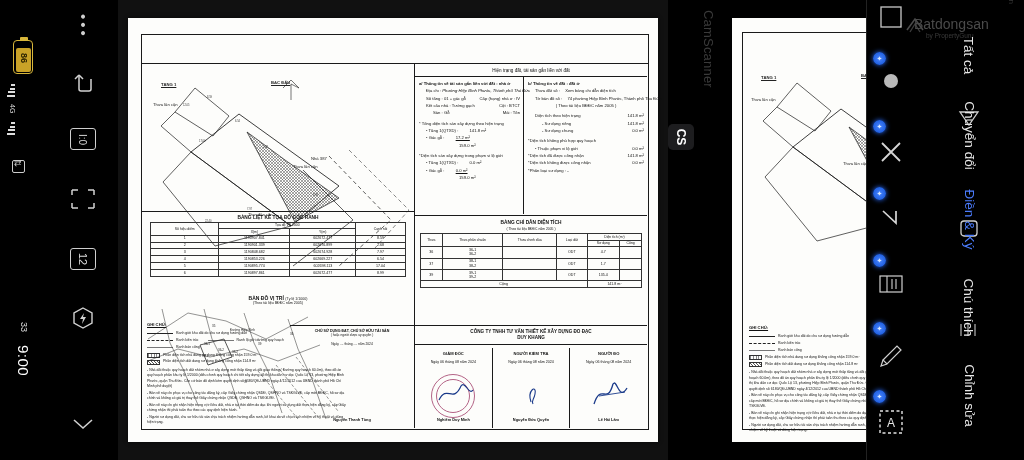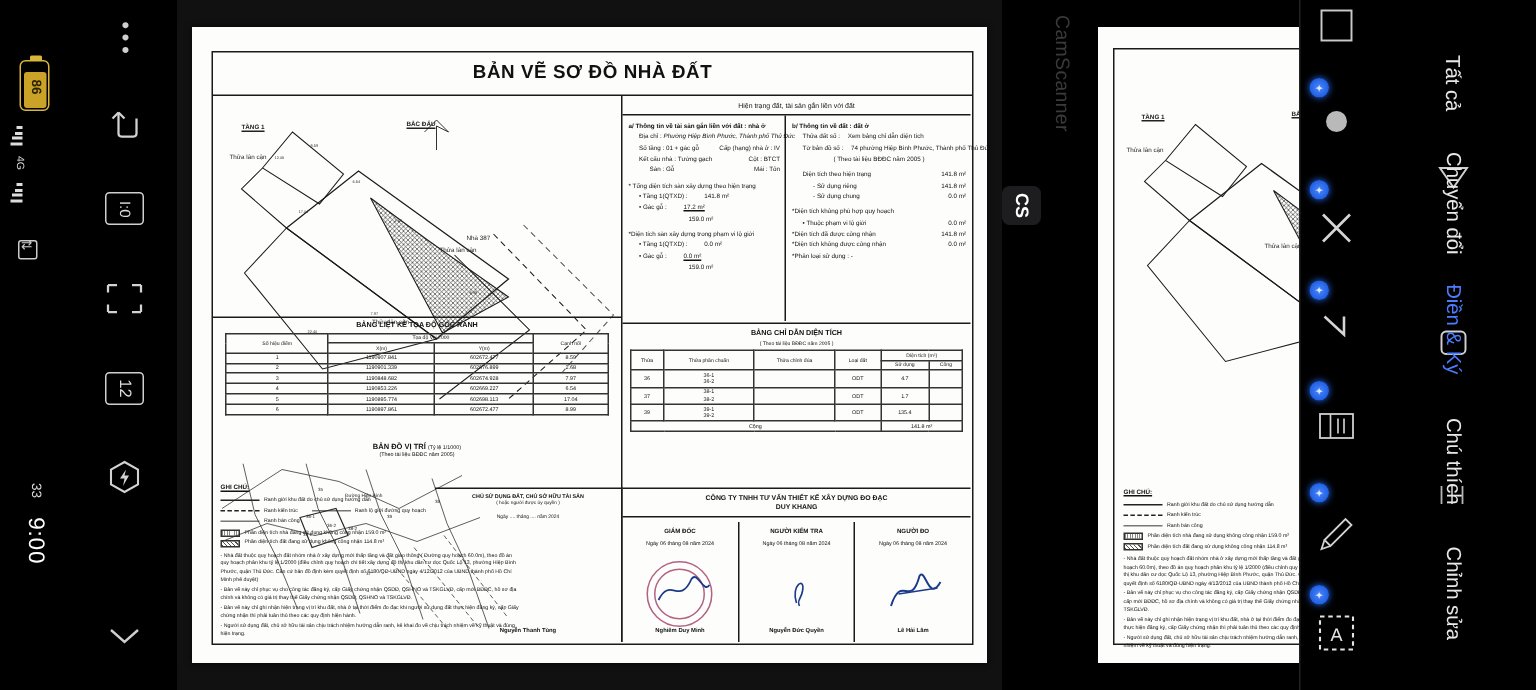--- a/index.html
+++ b/index.html
@@ -238,21 +238,20 @@
       <svg width="30" height="18" viewBox="0 0 30 18">
         <path d="M6 5 L15 13 L24 5" fill="none" stroke="#cfcfcf" stroke-width="1.6"></path>
       </svg>
     </div>
   </div>
 
   <div class="docwrap">
     <div class="page">
       <div class="sheet">
 
-        <div class="title">BẢN VẼ SƠ ĐỒ NHÀ ĐẤT</div>
         <div class="titleline"></div>
 
         <div class="drawzone">
           <div class="lblsm lblu" style="left:18px; top:18px;">TẦNG 1</div>
           <div class="lblsm lblu" style="left:128px; top:16px;">BẮC ĐẨU</div>
           <div class="lblsm" style="left:10px; top:38px;">Thửa lân cận</div>
           <div class="lblsm" style="left:150px; top:100px;">Thửa lân cận</div>
           <div class="lblsm" style="left:105px; top:148px;">Thửa lân cận</div>
           <div class="lblsm" style="left:168px; top:92px;">Nhà 387</div>
 
@@ -699,20 +698,29 @@
       <span class="rt-badge" style="top:-18px;"></span>
       <svg width="30" height="28" viewBox="0 0 30 28">
         <rect x="4" y="3" width="22" height="22" fill="none" stroke="#e4e4e4" stroke-width="1.4" stroke-dasharray="3 2.5"></rect>
         <text x="15" y="19" font-size="12" fill="#e4e4e4" text-anchor="middle" font-family="Liberation Sans, sans-serif">A</text>
       </svg>
     </div>
   </div>
 
   <div class="right-menu">
 
+    <div class="bds">
+      <svg width="22" height="22" viewBox="0 0 22 22" style="position:absolute;left:-16px;top:10px">
+        <path d="M3 16 L11 5 L19 16" fill="none" stroke="#4a4a4a" stroke-width="1.6"></path>
+        <path d="M6 18 L11 10 L16 18" fill="none" stroke="#3c3c3c" stroke-width="1.3"></path>
+      </svg>
+      <div class="main">Batdongsan</div>
+      <div class="sub">by PropertyGuru</div>
+      <div class="vert">Batdongsan.com.vn</div>
+    </div>
 
     <div class="menu-item" style="top:48px;">
       <span class="r">Tất cả</span>
     </div>
 
     <div class="menu-ico" style="top:108px;">
       <svg width="24" height="20" viewBox="0 0 24 20">
         <path d="M3 4 L21 4 L12 17 Z" fill="none" stroke="#cfcfcf" stroke-width="1.3"></path>
       </svg>
     </div>

